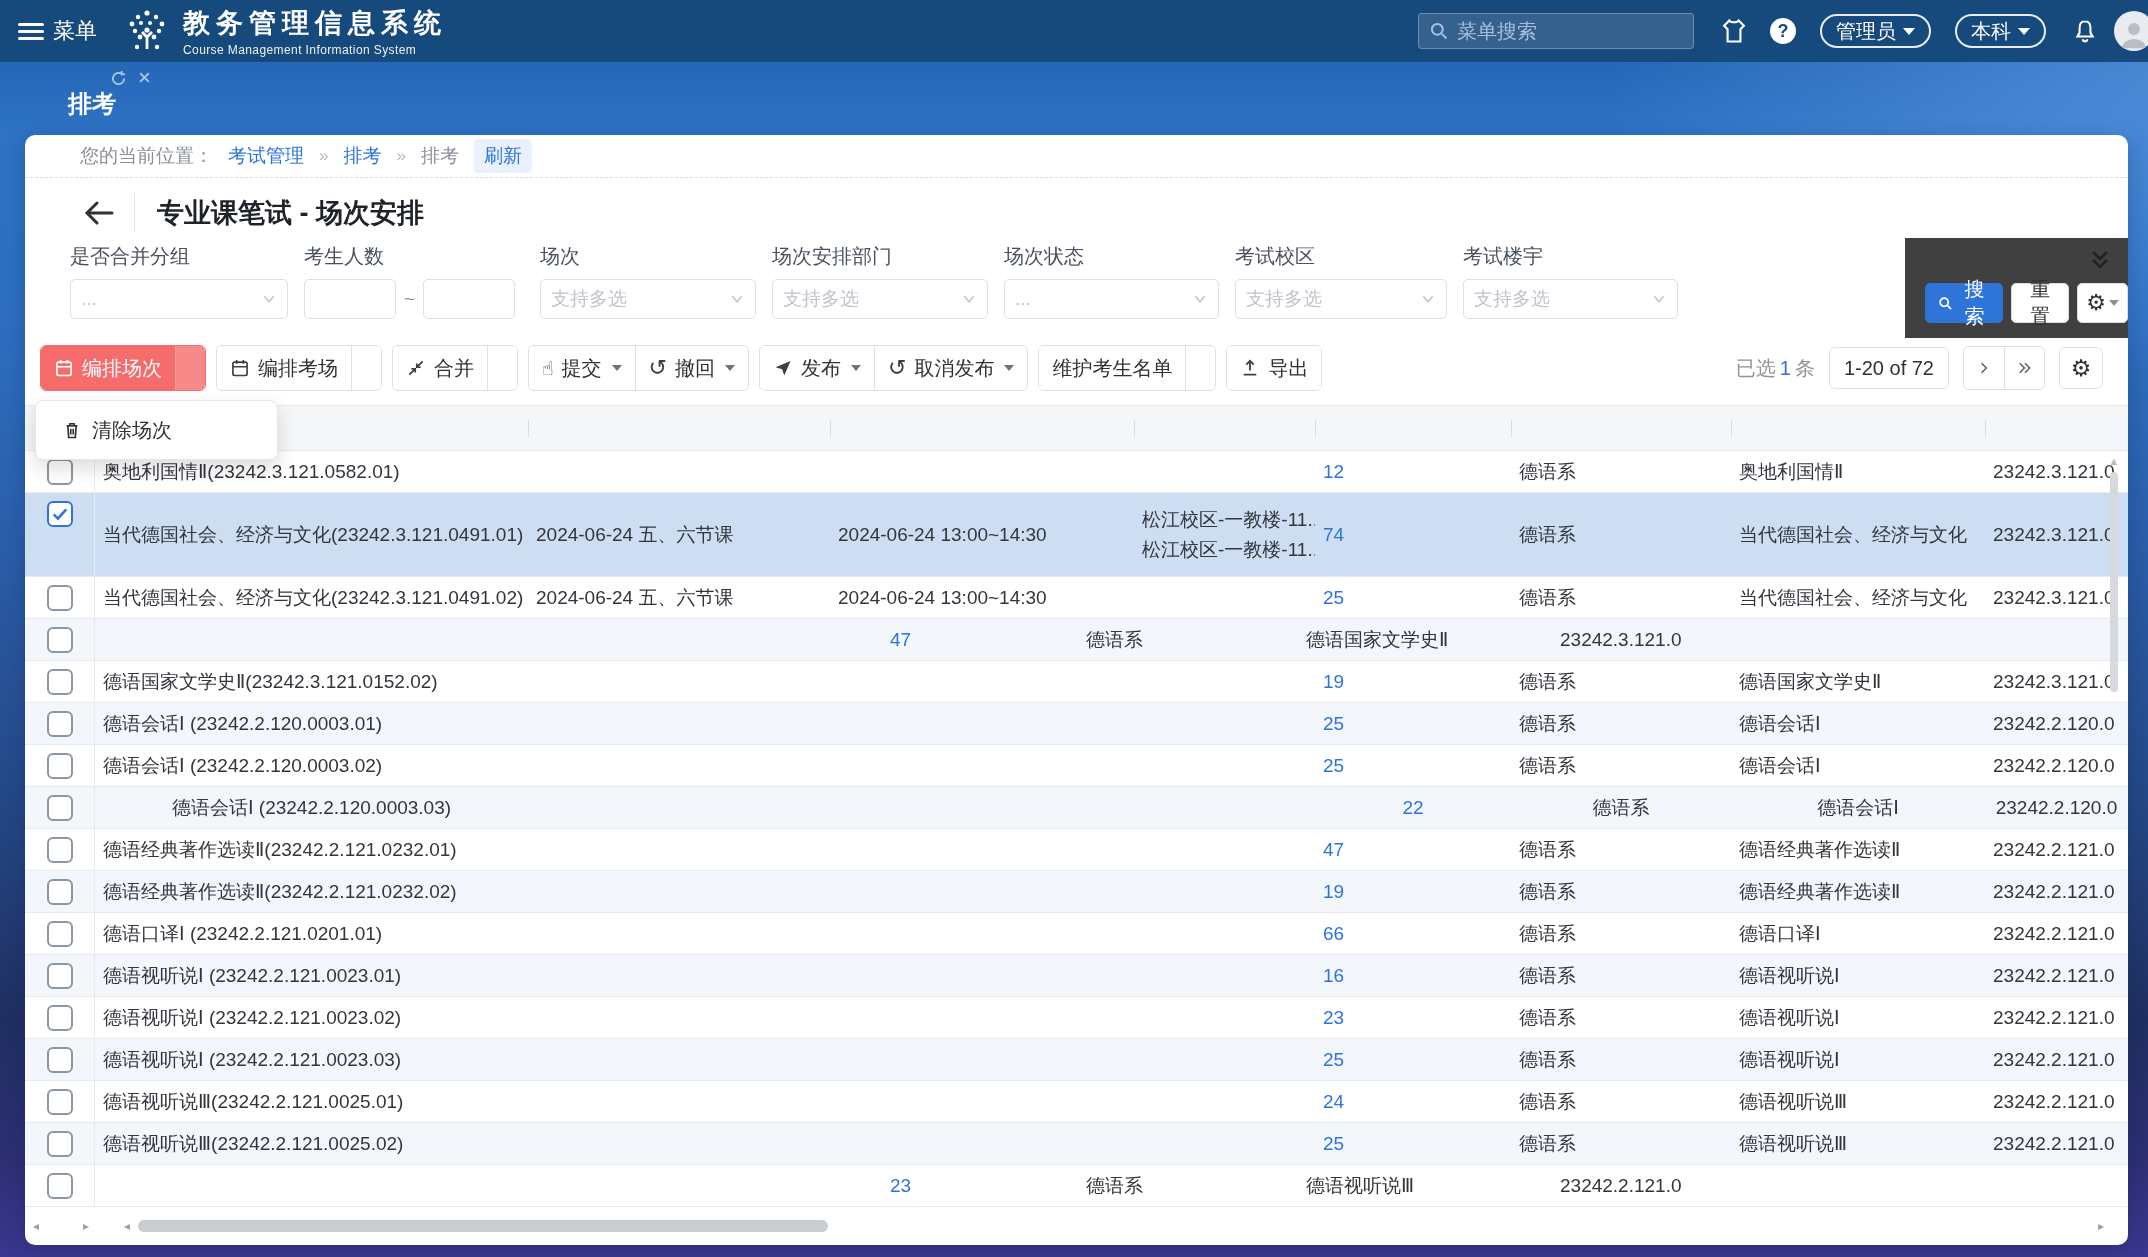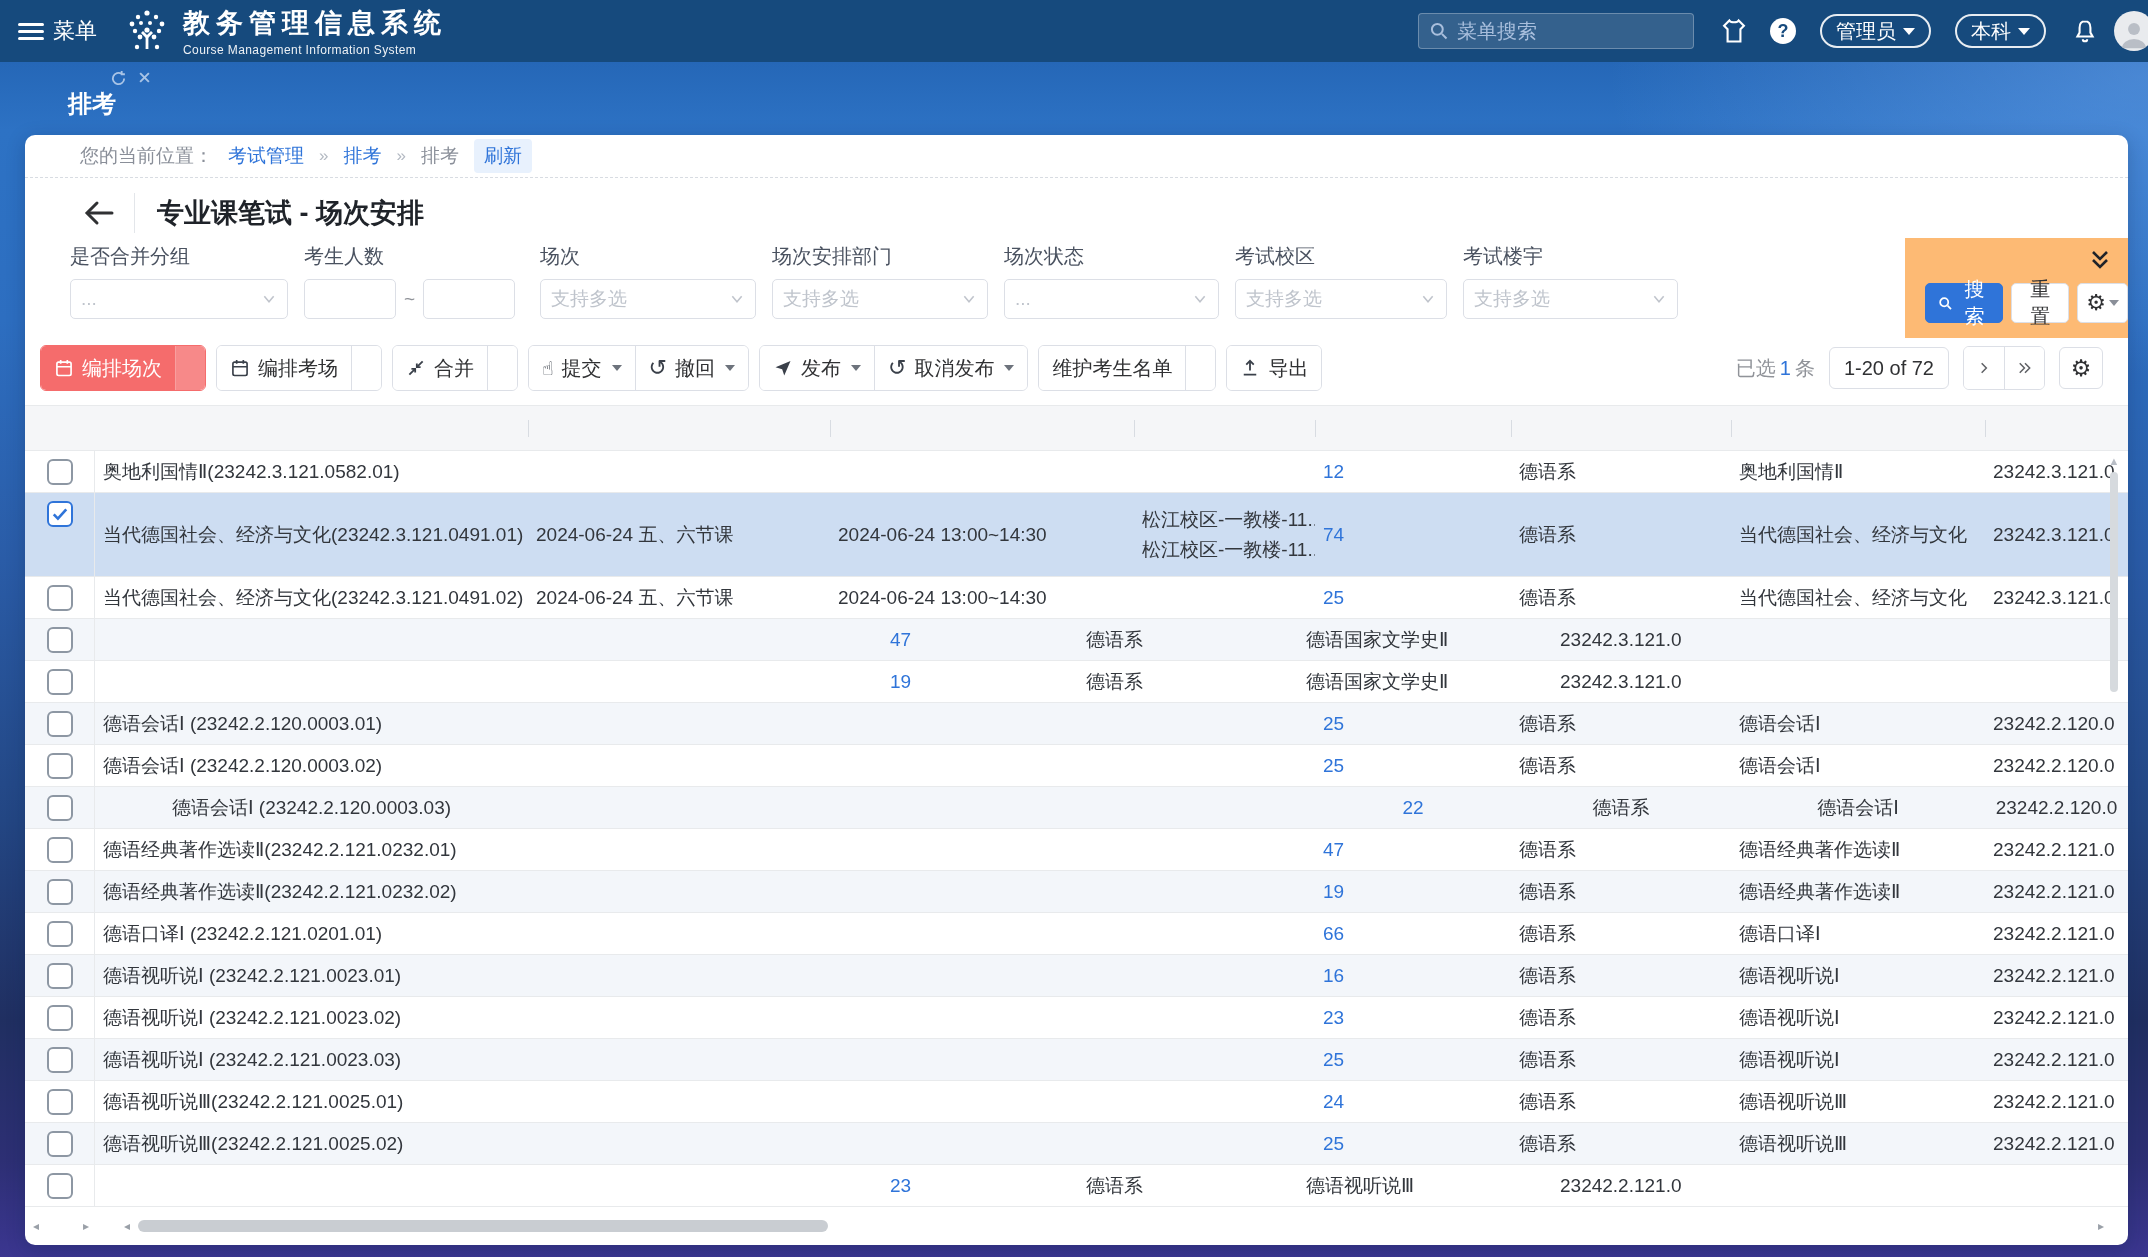--- a/index.html
+++ b/index.html
@@ -64,21 +64,21 @@
   .ffield { display:flex; flex-direction:column; }
   .flabel { font-size:20px; color:#4a5260; margin-bottom:9px; }
   .fctrl { height:40px; border:1px solid #dcdfe6; border-radius:5px; background:#fff;
     display:flex; align-items:center; padding:0 10px; font-size:19px; color:#bfc4cc; }
   .fctrl .grow { flex:1; }
   .fchev { color:#c0c4cc; }
   .frange { display:flex; align-items:center; gap:8px; }
   .frange .fctrl { width:92px; }
   .fsep { color:#909399; font-size:19px; }
 
-  .filter-actions { position:absolute; right:0; top:103px; width:223px; height:100px; background:#fdba74; }
+  .filter-actions { position:absolute; right:0; top:103px; width:223px; height:100px; background:#404040; }
   .fa-chevrons { position:absolute; right:16px; top:10px; color:#1f2329; cursor:pointer; }
   .fa-buttons { position:absolute; left:20px; top:45px; display:flex; gap:8px; }
   .btn { height:40px; border-radius:5px; border:1px solid #dcdfe6; background:#fff; color:#303133;
     font-size:20px; display:flex; align-items:center; justify-content:center; padding:0 12px; cursor:pointer; gap:6px; }
   .btn-primary { background:#2f74d9; border-color:#2f74d9; color:#fff; }
   .btn-gear { padding:0 8px; gap:3px; }
   .mini-chev { width:0; height:0; border-left:5px solid transparent; border-right:5px solid transparent;
     border-top:6px solid #8a8f99; }
 
   
@@ -477,20 +477,34 @@
               <polyline points="14 4 22 12 14 20"></polyline>
             </svg>
         </span>
       </span>
       <span class="pg-gear">
         <span style="font-size:23px;color:#303133">⚙</span>
       </span>
     </div>
   </div>
 
+  <div class="ctx-menu" id="ctx-menu">
+      <div class="ctx-item">
+        <span>
+          <svg width="20" height="20" viewBox="0 0 24 24" fill="none" stroke="#303133" stroke-width="2">
+            <path d="M5.5 7 H18.5"></path>
+            <path d="M9.5 7 V4.5 H14.5 V7"></path>
+            <path d="M7 7 L8 21 H16 L17 7"></path>
+            <line x1="10.5" y1="10.5" x2="10.5" y2="17.5"></line>
+            <line x1="13.5" y1="10.5" x2="13.5" y2="17.5"></line>
+          </svg>
+        </span>
+        <span>清除场次</span>
+      </div>
+    </div>
 
   <div class="datatable">
     <div class="thead" id="thead">
         <div class="hcell" style="width: 70px;"></div>
         <div class="hcell" style="width: 433px;"></div>
         <div class="hcell sep" style="width: 302px;"></div>
         <div class="hcell sep" style="width: 304px;"></div>
         <div class="hcell sep" style="width: 181px;"></div>
         <div class="hcell sep" style="width: 196px;"></div>
         <div class="hcell sep" style="width: 220px;"></div>
@@ -561,20 +575,21 @@
             <span class="num-link">47</span>
           </div>
           <div class="tcell" style="width: 220px;">德语系</div>
           <div class="tcell" style="width: 254px;">德语国家文学史Ⅱ</div>
           <div class="tcell" style="width: 143px;">23242.3.121.0</div>
         </div>
         <div class="trow" style="height: 42px;">
           <div class="tcell cell-check" style="width: 70px;">
             <span class="cb"></span>
           </div>
+          <div class="tcell" style="width: 433px;">德语国家文学史Ⅱ(23242.3.121.0152.02)</div>
           <div class="tcell" style="width: 302px;"></div>
           <div class="tcell" style="width: 304px;"></div>
           <div class="tcell" style="width: 181px;"></div>
           <div class="tcell" style="width: 196px;">
             <span class="num-link">19</span>
           </div>
           <div class="tcell" style="width: 220px;">德语系</div>
           <div class="tcell" style="width: 254px;">德语国家文学史Ⅱ</div>
           <div class="tcell" style="width: 143px;">23242.3.121.0</div>
         </div>

